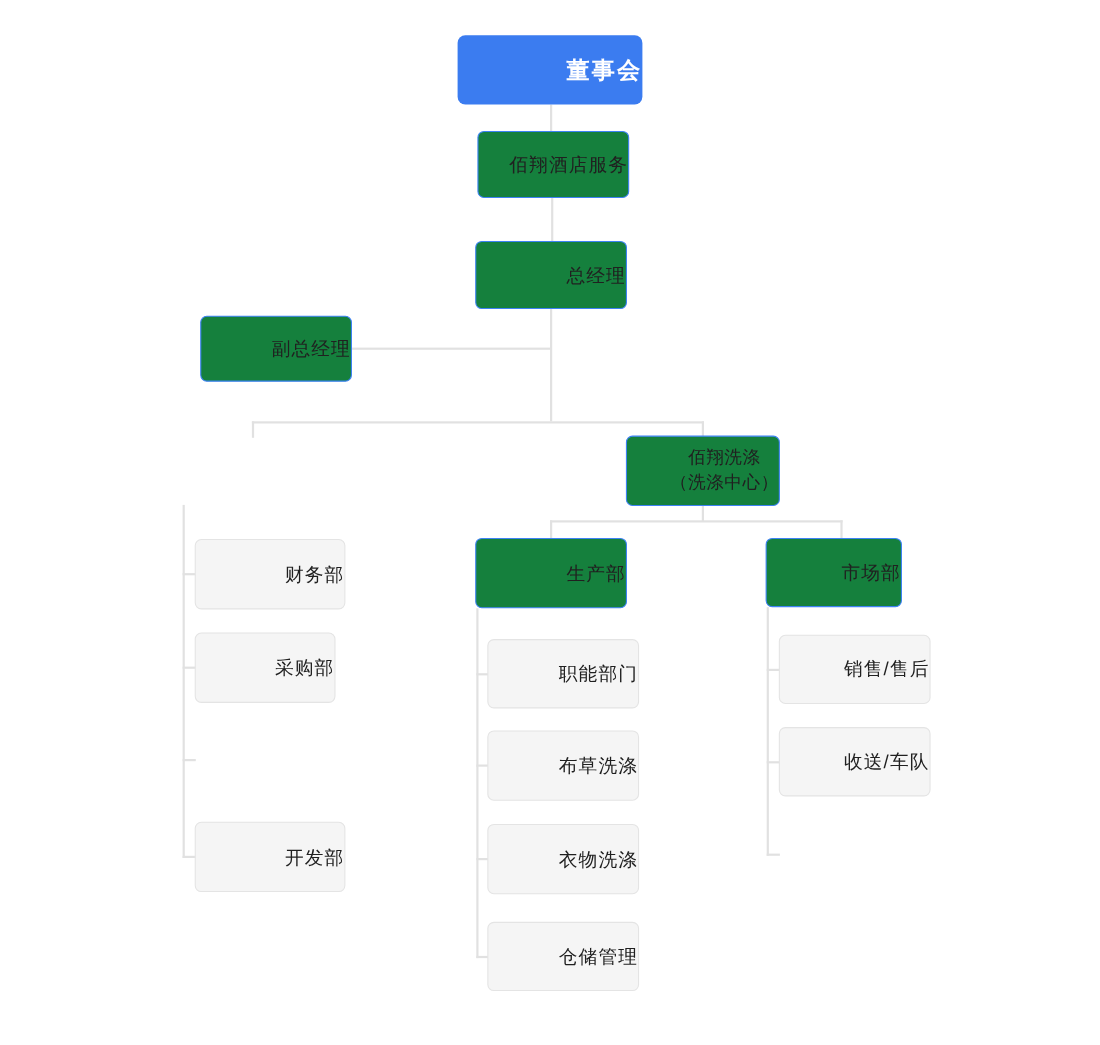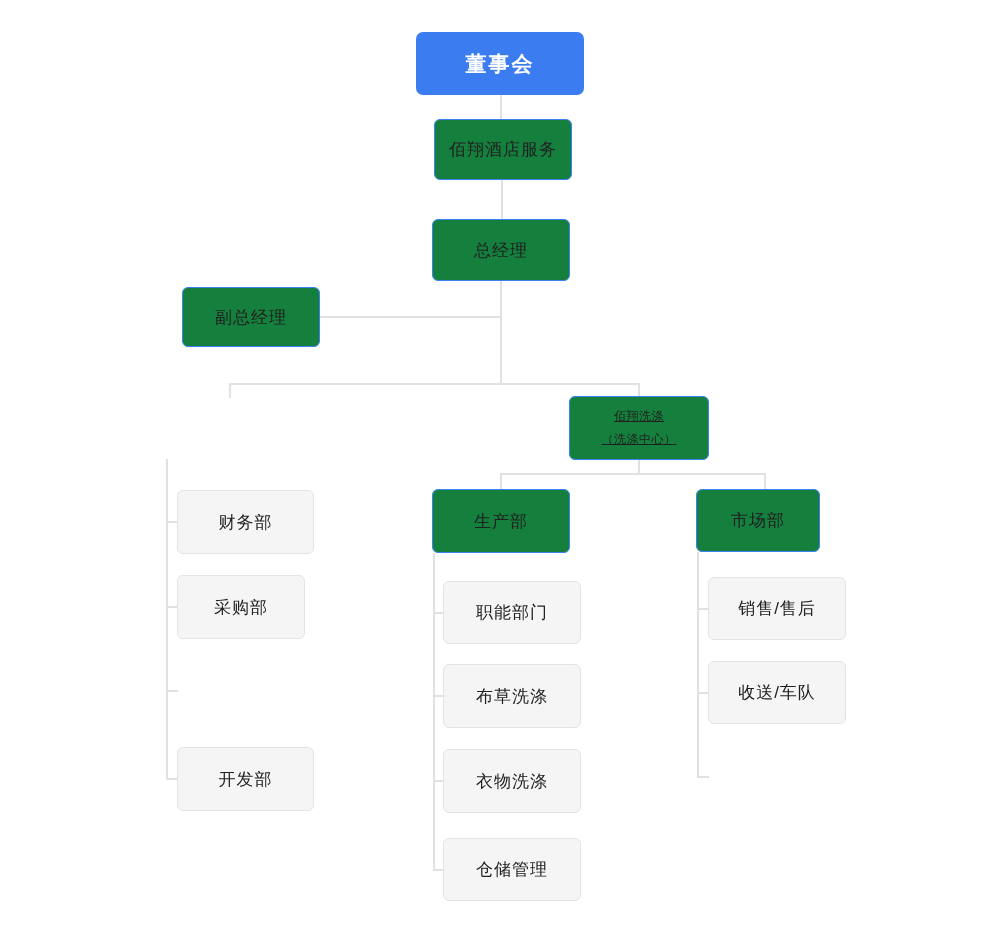--- a/index.html
+++ b/index.html
@@ -17,31 +17,31 @@
     width:1000px;height:950px;
     background:var(--background);
     font-family:"Liberation Sans","DejaVu Sans",sans-serif;
   }
   .canvas{position:relative;width:1000px;height:950px;overflow:hidden;background:var(--background);}
   .line{position:absolute;background:var(--connector);}
   .line.v{width:2px;}
   .line.h{height:2px;}
   .node{
     position:absolute;box-sizing:border-box;
-    display:flex;align-items:center;justify-content:center;
+    display:flex;align-items:center;justify-content:flex-end;
     text-align:center;border-radius:6px;
     font-size:17px;letter-spacing:1px;color:var(--text);
   }
   .node.primary{
     background:var(--primary-fill);color:var(--primary-text);
     font-weight:bold;font-size:21px;border-radius:7px;letter-spacing:2px;
   }
   .node.outlined{background:#15803d;border:1px solid var(--outline-border);}
   .node.leaf{background:var(--leaf-fill);border:1px solid var(--leaf-border);}
-  .two-line{font-size:12px;line-height:23px;letter-spacing:0.5px;text-decoration:underline;}
+  .two-line{font-size:16px;line-height:23px;letter-spacing:0.5px;}
 </style>
 </head>
 <body>
 
 <div class="canvas">
 
   <div class="line v" style="left:500px;top:95px;height:25px"></div>
   <div class="line v" style="left:501px;top:180px;height:40px"></div>
   <div class="line v" style="left:500px;top:281px;height:102px"></div>
   <div class="line h" style="left:320px;top:316px;width:181px"></div>

